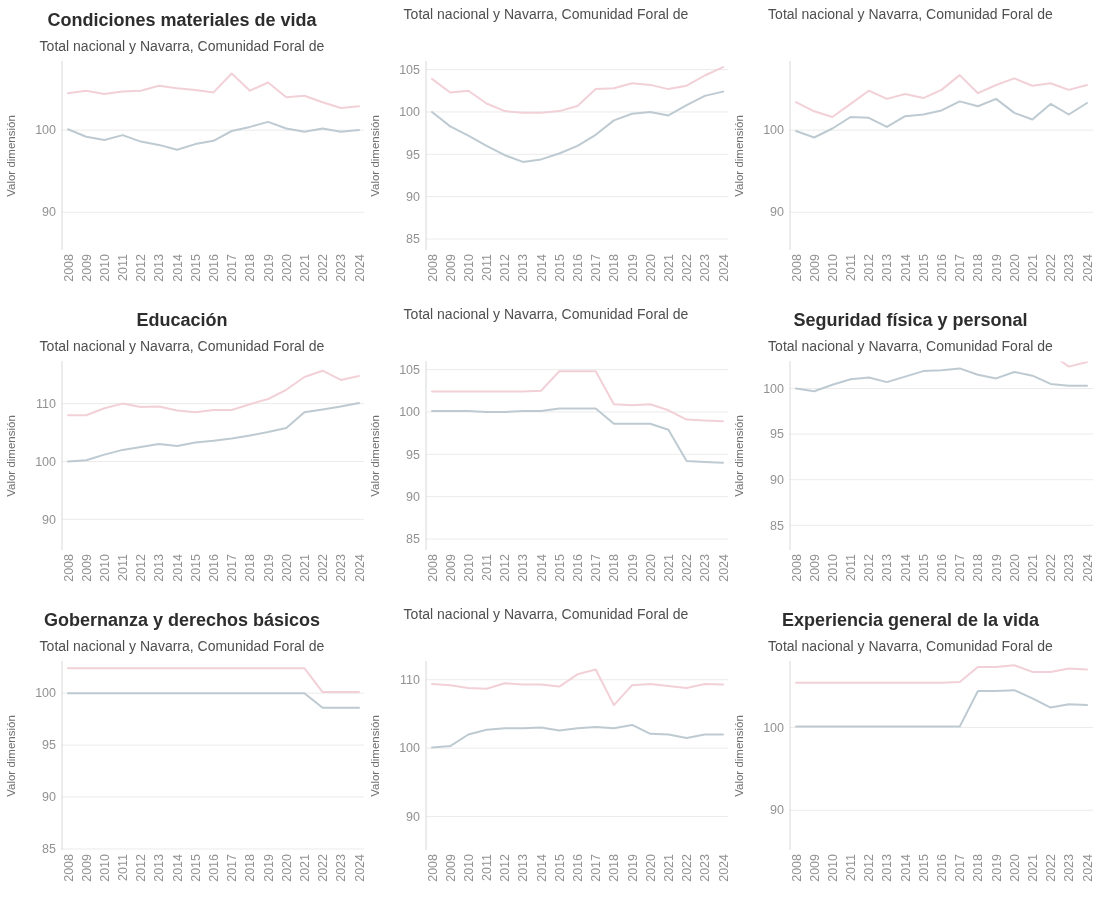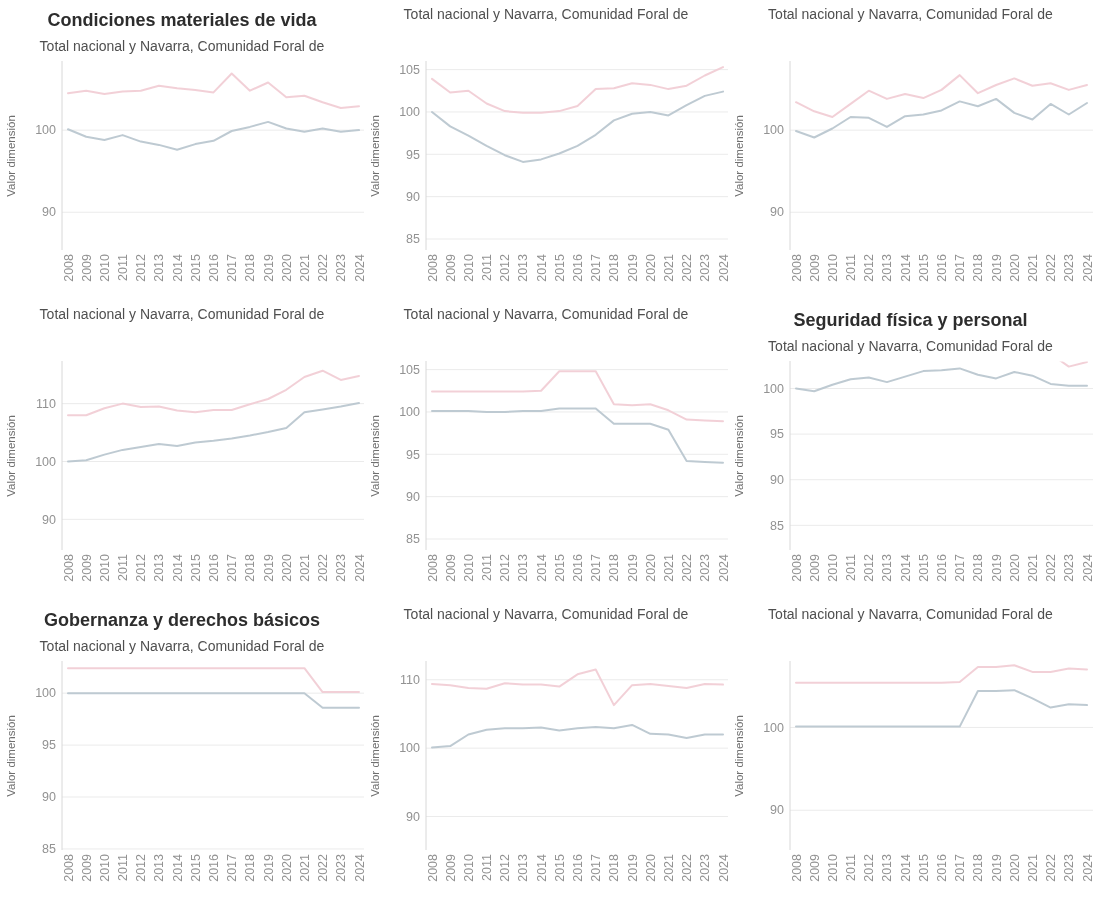--- a/index.html
+++ b/index.html
@@ -131,20 +131,21 @@
         <text class="xtick" transform="translate(272.5625,198) rotate(-90)" text-anchor="end">2019</text>
         <text class="xtick" transform="translate(290.75,198) rotate(-90)" text-anchor="end">2020</text>
         <text class="xtick" transform="translate(308.9375,198) rotate(-90)" text-anchor="end">2021</text>
         <text class="xtick" transform="translate(327.125,198) rotate(-90)" text-anchor="end">2022</text>
         <text class="xtick" transform="translate(345.3125,198) rotate(-90)" text-anchor="end">2023</text>
         <text class="xtick" transform="translate(363.5,198) rotate(-90)" text-anchor="end">2024</text>
       </svg>
   </div>
 
   <div class="panel">
+    <h3 class="chart-title">Educación</h3>
     <div class="chart-subtitle">Total nacional y Navarra, Comunidad Foral de</div>
     <svg class="chart" width="364" height="244" viewBox="0 0 364 244">
         <defs>
           <clipPath id="cp3">
             <rect x="62" y="5.5" width="302" height="189"></rect>
           </clipPath>
         </defs>
         <line class="grid-line" x1="62" x2="364" y1="163.34153846153848" y2="163.34153846153848"></line>
         <text class="ytick" x="56" y="167.54153846153847" text-anchor="end">90</text>
         <line class="grid-line" x1="62" x2="364" y1="105.49538461538462" y2="105.49538461538462"></line>
@@ -331,20 +332,21 @@
         <text class="xtick" transform="translate(272.5625,198) rotate(-90)" text-anchor="end">2019</text>
         <text class="xtick" transform="translate(290.75,198) rotate(-90)" text-anchor="end">2020</text>
         <text class="xtick" transform="translate(308.9375,198) rotate(-90)" text-anchor="end">2021</text>
         <text class="xtick" transform="translate(327.125,198) rotate(-90)" text-anchor="end">2022</text>
         <text class="xtick" transform="translate(345.3125,198) rotate(-90)" text-anchor="end">2023</text>
         <text class="xtick" transform="translate(363.5,198) rotate(-90)" text-anchor="end">2024</text>
       </svg>
   </div>
 
   <div class="panel">
+    <h3 class="chart-title">Experiencia general de la vida</h3>
     <div class="chart-subtitle">Total nacional y Navarra, Comunidad Foral de</div>
     <svg class="chart" width="365" height="244" viewBox="0 0 365 244">
         <defs>
           <clipPath id="cp8">
             <rect x="62" y="5.5" width="303" height="189"></rect>
           </clipPath>
         </defs>
         <line class="grid-line" x1="62" x2="365" y1="154.24669603524234" y2="154.24669603524234"></line>
         <text class="ytick" x="56" y="158.44669603524233" text-anchor="end">90</text>
         <line class="grid-line" x1="62" x2="365" y1="71.42731277533044" y2="71.42731277533044"></line>

